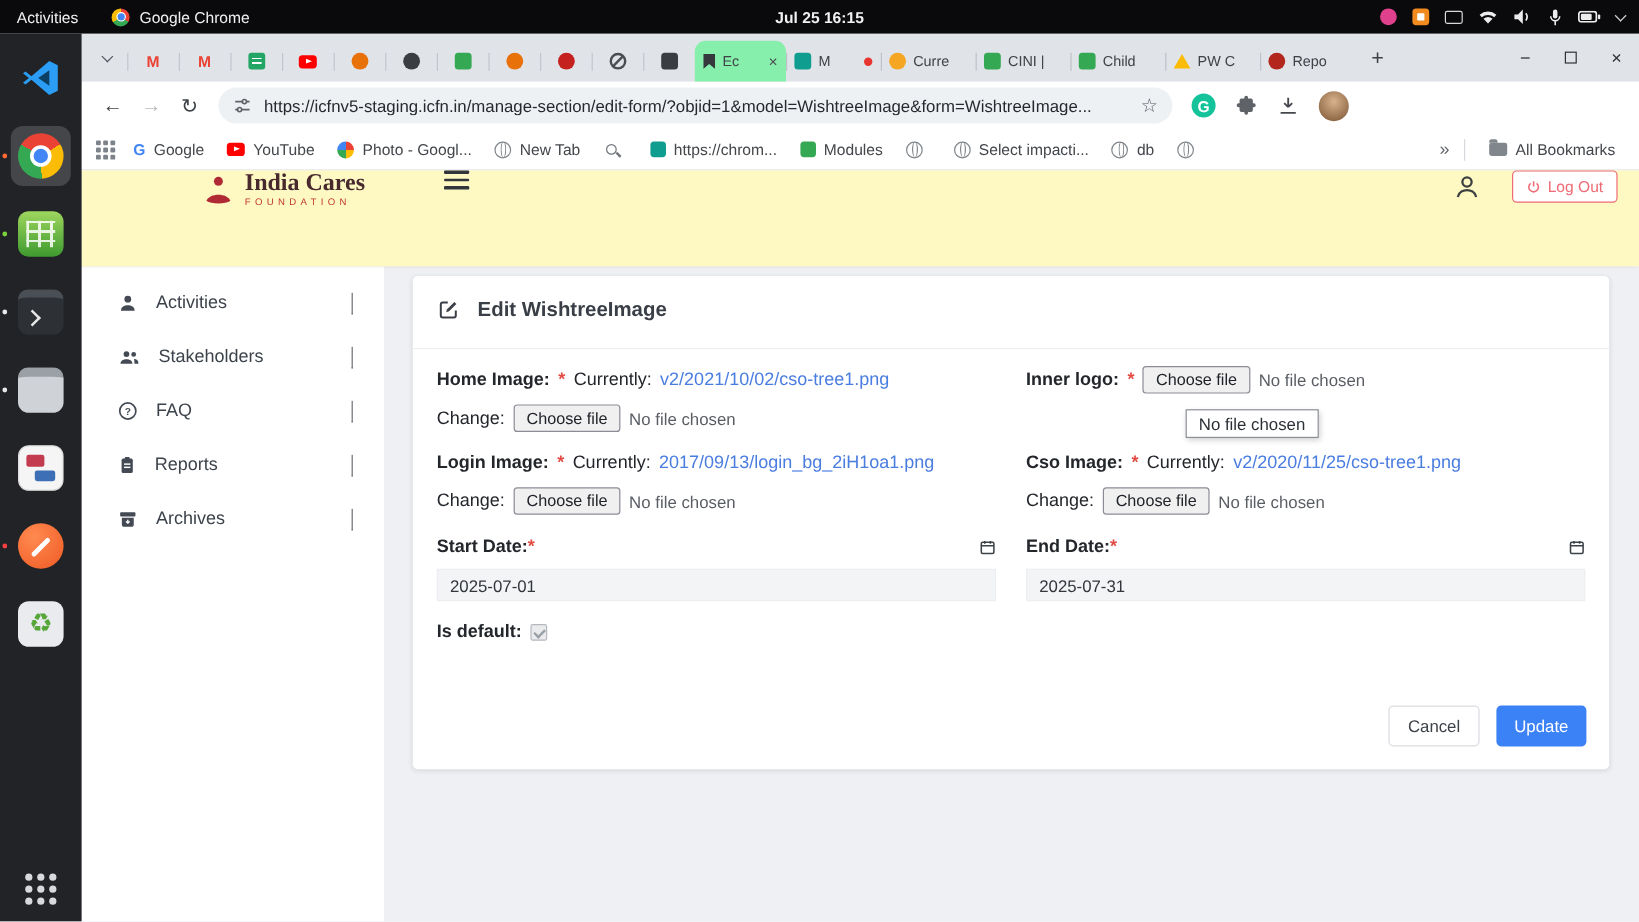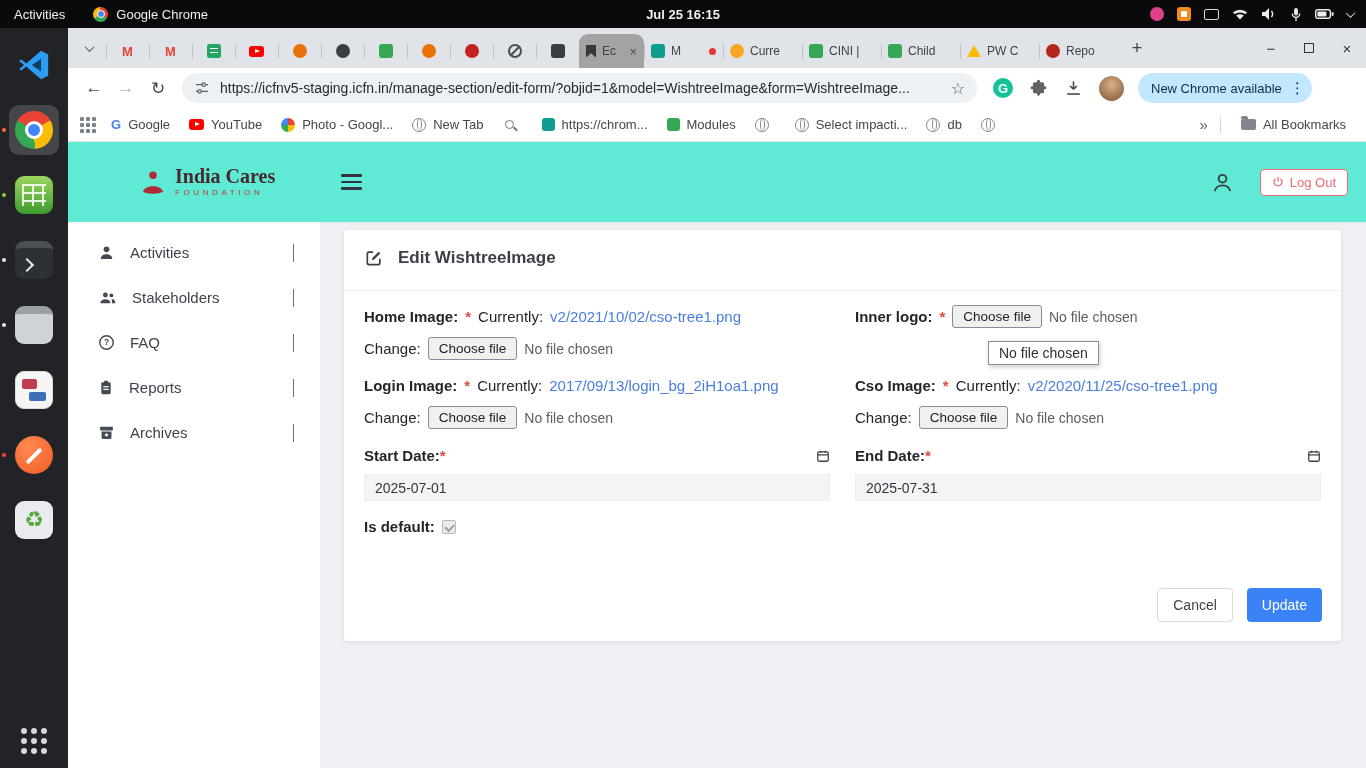--- a/index.html
+++ b/index.html
@@ -58,21 +58,21 @@
 .fav-sheets::after{content:"";position:absolute;inset:3.5px 3px;background:repeating-linear-gradient(#fff 0 1.5px,transparent 1.5px 4px)}
 .fav-yt{width:15px;height:11px;background:#f00;border-radius:3px;position:relative}
 .fav-yt::after{content:"";position:absolute;left:5.5px;top:3px;border-left:5px solid #fff;border-top:2.8px solid transparent;border-bottom:2.8px solid transparent}
 .fav-circle{border-radius:50%}
 .c-orange{background:#e8710a}.c-dark{background:#3a3d42}.c-green{background:#34a853;border-radius:3px}.c-red{background:#c5221f}.c-maroon{background:#b3261e}.c-teal{background:#0f9d8f;border-radius:3px}.c-amber{background:#f5a623}
 .fav-slash{border:2px solid #4a4d52;border-radius:50%;position:relative}
 .fav-slash::after{content:"";position:absolute;left:-1px;top:4px;width:12px;height:2px;background:#4a4d52;transform:rotate(-45deg)}
 .fav-warn{width:0;height:0;border-left:7px solid transparent;border-right:7px solid transparent;border-bottom:12px solid #fbbc05}
 .fav-flag{width:10px;height:13px;background:#35383d;clip-path:polygon(0 0,100% 0,100% 100%,50% 68%,0 100%)}
 .tab{height:34px;display:flex;align-items:center;gap:6px;padding:0 7px;font-size:12px;color:#3f4347;position:relative}
-.tab.active{background:#a3a3a3;border-radius:9px 9px 0 0;width:65px}
+.tab.active{background:#86efac;border-radius:9px 9px 0 0;width:76px}
 .tab.plain{width:79px}
 .tab.plain::before{content:"";position:absolute;left:0;top:10px;height:15px;width:1px;background:#bfc3c9}
 .tab-label{white-space:nowrap;overflow:hidden;flex:1}
 .tab-close{font-size:13px;color:#4a4d52;line-height:1}
 .reddot{width:7px;height:7px;border-radius:50%;background:#e8352f;flex:none}
 .newtab{width:26px;height:26px;margin:0 0 7px 6px;display:flex;align-items:center;justify-content:center;font-size:18px;color:#3f4347}
 .wctrl{position:absolute;right:12px;top:0;height:40px;display:flex;align-items:center;gap:24px;color:#2f3237}
 .wc{display:flex;align-items:center;justify-content:center;width:14px;height:14px;font-size:15px}
 .sq{width:10px;height:10px;border:1.5px solid #2f3237}
 
@@ -98,21 +98,21 @@
 .bm-photos{width:14px;height:14px;border-radius:50%;background:conic-gradient(#ea4335 0 25%,#fbbc05 25% 50%,#34a853 50% 75%,#4285f4 75%)}
 .appsgrid{display:grid;grid-template-columns:repeat(3,4px);gap:2px;margin-right:4px}
 .appsgrid i{width:4px;height:4px;border-radius:1px;background:#7d838a}
 .bm-right{margin-left:auto;display:flex;align-items:center;gap:12px}
 .bm-sep{width:1px;height:18px;background:#d5d8dc}
 .folder{width:15px;height:11px;background:#80868b;border-radius:2px;position:relative}
 .folder::before{content:"";position:absolute;left:0;top:-3px;width:7px;height:3px;background:#80868b;border-radius:2px 2px 0 0}
 
 
 .site{position:absolute;top:114px;left:0;width:1298px;height:626px;background:#eef0f3}
-.site-header{height:80px;background:#5eead4;display:flex;align-items:center;padding:0 18px 0 70px;box-shadow:0 1px 3px rgba(0,0,0,.06);position:relative;z-index:5}
+.site-header{height:80px;background:#fef9c3;display:flex;align-items:flex-start;padding:0 18px 0 99px;box-shadow:0 1px 3px rgba(0,0,0,.06);position:relative;z-index:5}
 .logo{display:flex;align-items:center;gap:7px}
 .logo-text{display:flex;flex-direction:column;line-height:1.05}
 .logo-l1{font-family:"Liberation Serif",serif;font-weight:700;font-size:20px;color:#47292e}
 .logo-l2{font-size:8px;letter-spacing:3.6px;color:#c0392b;font-weight:400;margin-top:2px}
 .burger{width:21px;display:flex;flex-direction:column;gap:4px;margin-left:66px}
 .burger i{height:2.6px;background:#32363c;border-radius:1px}
 .header-right{margin-left:auto;display:flex;align-items:center;gap:26px}
 .logout{display:flex;align-items:center;gap:6px;border:1px solid #ee6a74;color:#ee6a74;border-radius:4px;padding:5px 11px;font-size:13px;background:#fff}
 
 .sidebar{position:absolute;left:0;top:80px;width:252px;height:546px;background:#fff;padding-top:8px}
@@ -339,24 +339,20 @@
           <path d="M10 3a2 2 0 0 1 4 0v1h3a2 2 0 0 1 2 2v3h1a2 2 0 0 1 0 4h-1v3a2 2 0 0 1-2 2h-3v1a2 2 0 0 1-4 0v-1H7a2 2 0 0 1-2-2v-3H4a2 2 0 0 1 0-4h1V6a2 2 0 0 1 2-2h3z" fill="#5f6368"></path>
         </svg>
       </span>
     <span class="tbar-ico">
         <svg width="19" height="19" viewBox="0 0 24 24">
           <path d="M12 3v10m0 0l-4.2-4.2M12 13l4.2-4.2" stroke="#44474c" stroke-width="2" fill="none"></path>
           <path d="M4 19h16" stroke="#44474c" stroke-width="2"></path>
         </svg>
       </span>
     <span class="tbar-ico avatar"></span>
-    <div class="chip">
-      <span>New Chrome available</span>
-      <span class="dots">⋮</span>
-    </div>
   </div>
 
   <div class="bookmarks">
     <span class="appsgrid">
         <i></i>
         <i></i>
         <i></i>
         <i></i>
         <i></i>
         <i></i>

